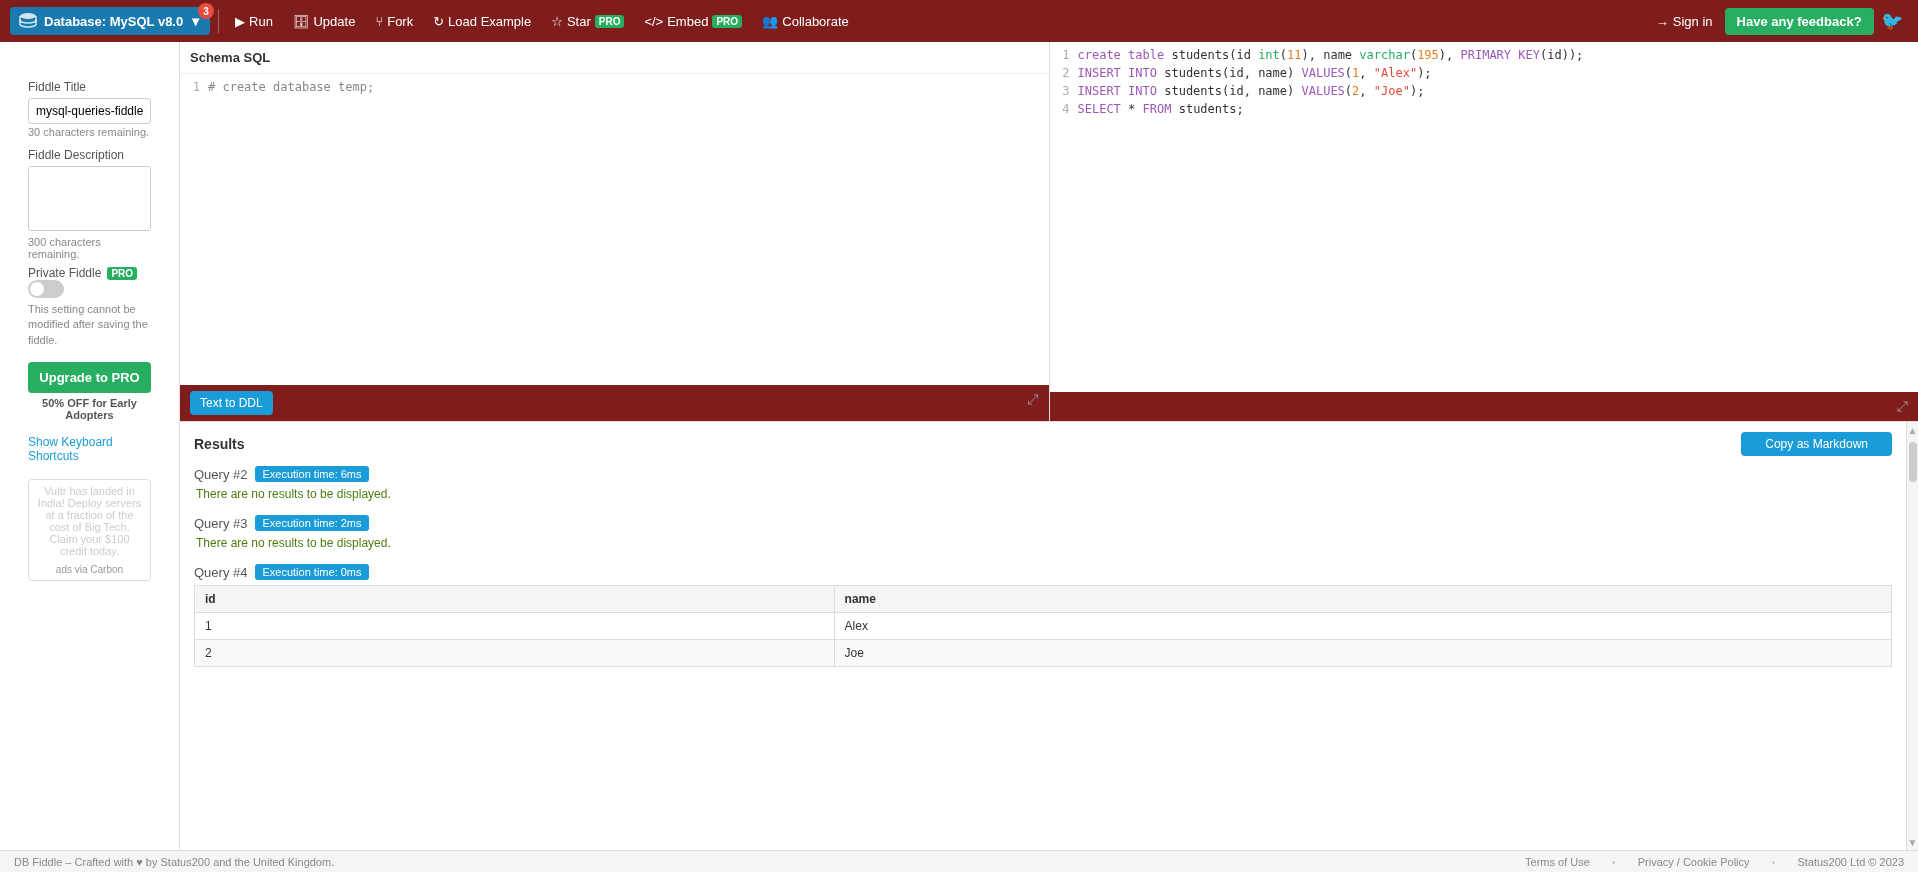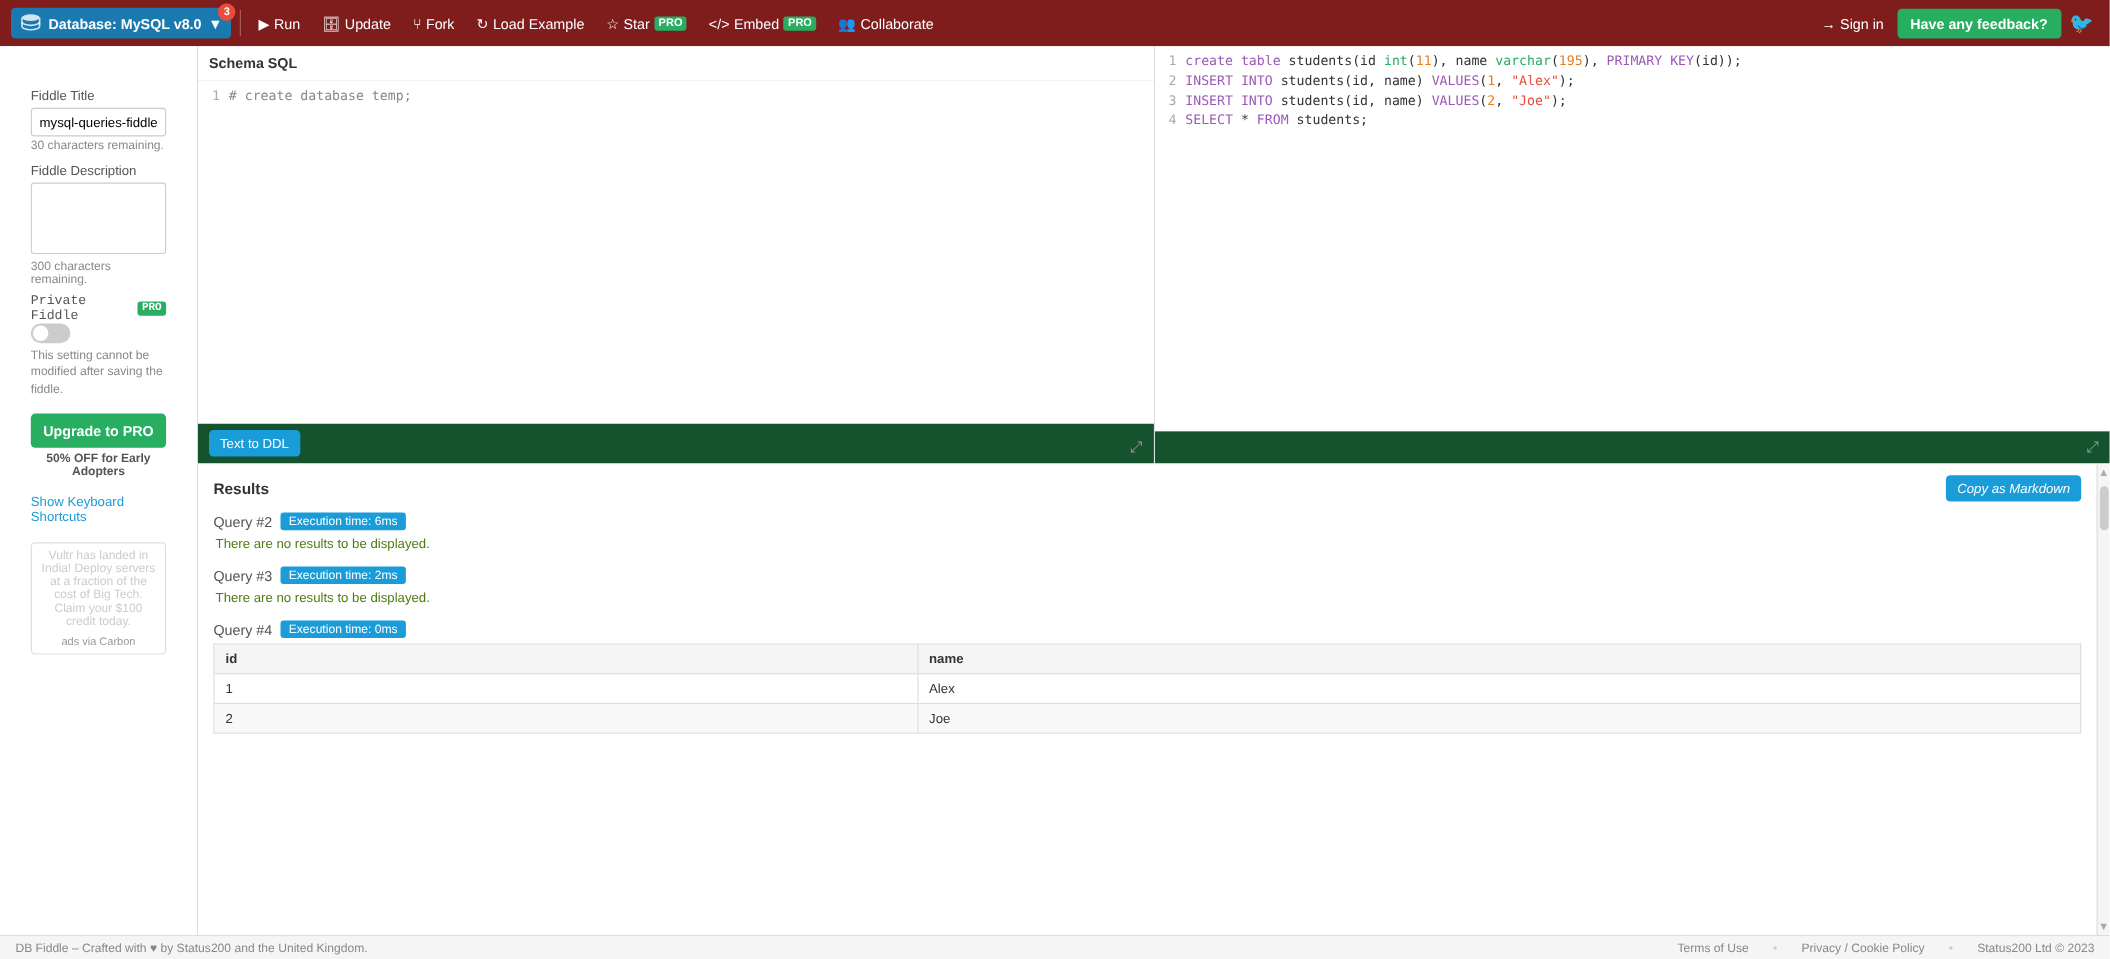--- a/index.html
+++ b/index.html
@@ -131,21 +131,20 @@
       padding: 5px 7px;
       font-size: 12px;
       height: 65px;
       resize: none;
     }
     .private-fiddle-row {
       display: flex;
       align-items: center;
       gap: 6px;
       margin-top: 6px;
-      font-family: Liberation Mono, monospace;
     }
     .toggle-switch {
       width: 36px;
       height: 18px;
       background: #ccc;
       border-radius: 9px;
       position: relative;
       cursor: pointer;
     }
     .toggle-switch::after {
@@ -301,23 +300,23 @@
     .kw-key { color: #9b59b6; }
     .kw-int { color: #27ae60; }
     .kw-varchar { color: #27ae60; }
     .str-val { color: #e74c3c; }
     .comment { color: #888; }
     .num-val { color: #e67e22; }
 
     .editor-footer {
       padding: 6px 10px;
       display: flex;
-      align-items: flex-end;
+      align-items: flex-start;
       justify-content: space-between;
-      background: #14532d;
+      background: #7f1d1d;
     }
     .text-to-ddl-btn {
       background: #1a9cd8;
       color: #fff;
       border: none;
       border-radius: 4px;
       padding: 5px 10px;
       cursor: pointer;
       font-size: 12px;
     }
@@ -342,24 +341,23 @@
     }
     .results-title {
       font-weight: bold;
       font-size: 14px;
     }
     .copy-md-btn {
       background: #1a9cd8;
       color: #fff;
       border: none;
       border-radius: 4px;
-      padding: 5px 10px;
-      cursor: pointer;
-      font-size: 12px;
-      font-style: italic;
+      padding: 5px 24px;
+      cursor: pointer;
+      font-size: 12px;
     }
     .query-block { margin-bottom: 14px; }
     .query-row {
       display: flex;
       align-items: center;
       gap: 8px;
       margin-bottom: 5px;
     }
     .query-label { font-size: 13px; color: #555; }
     .exec-badge {

